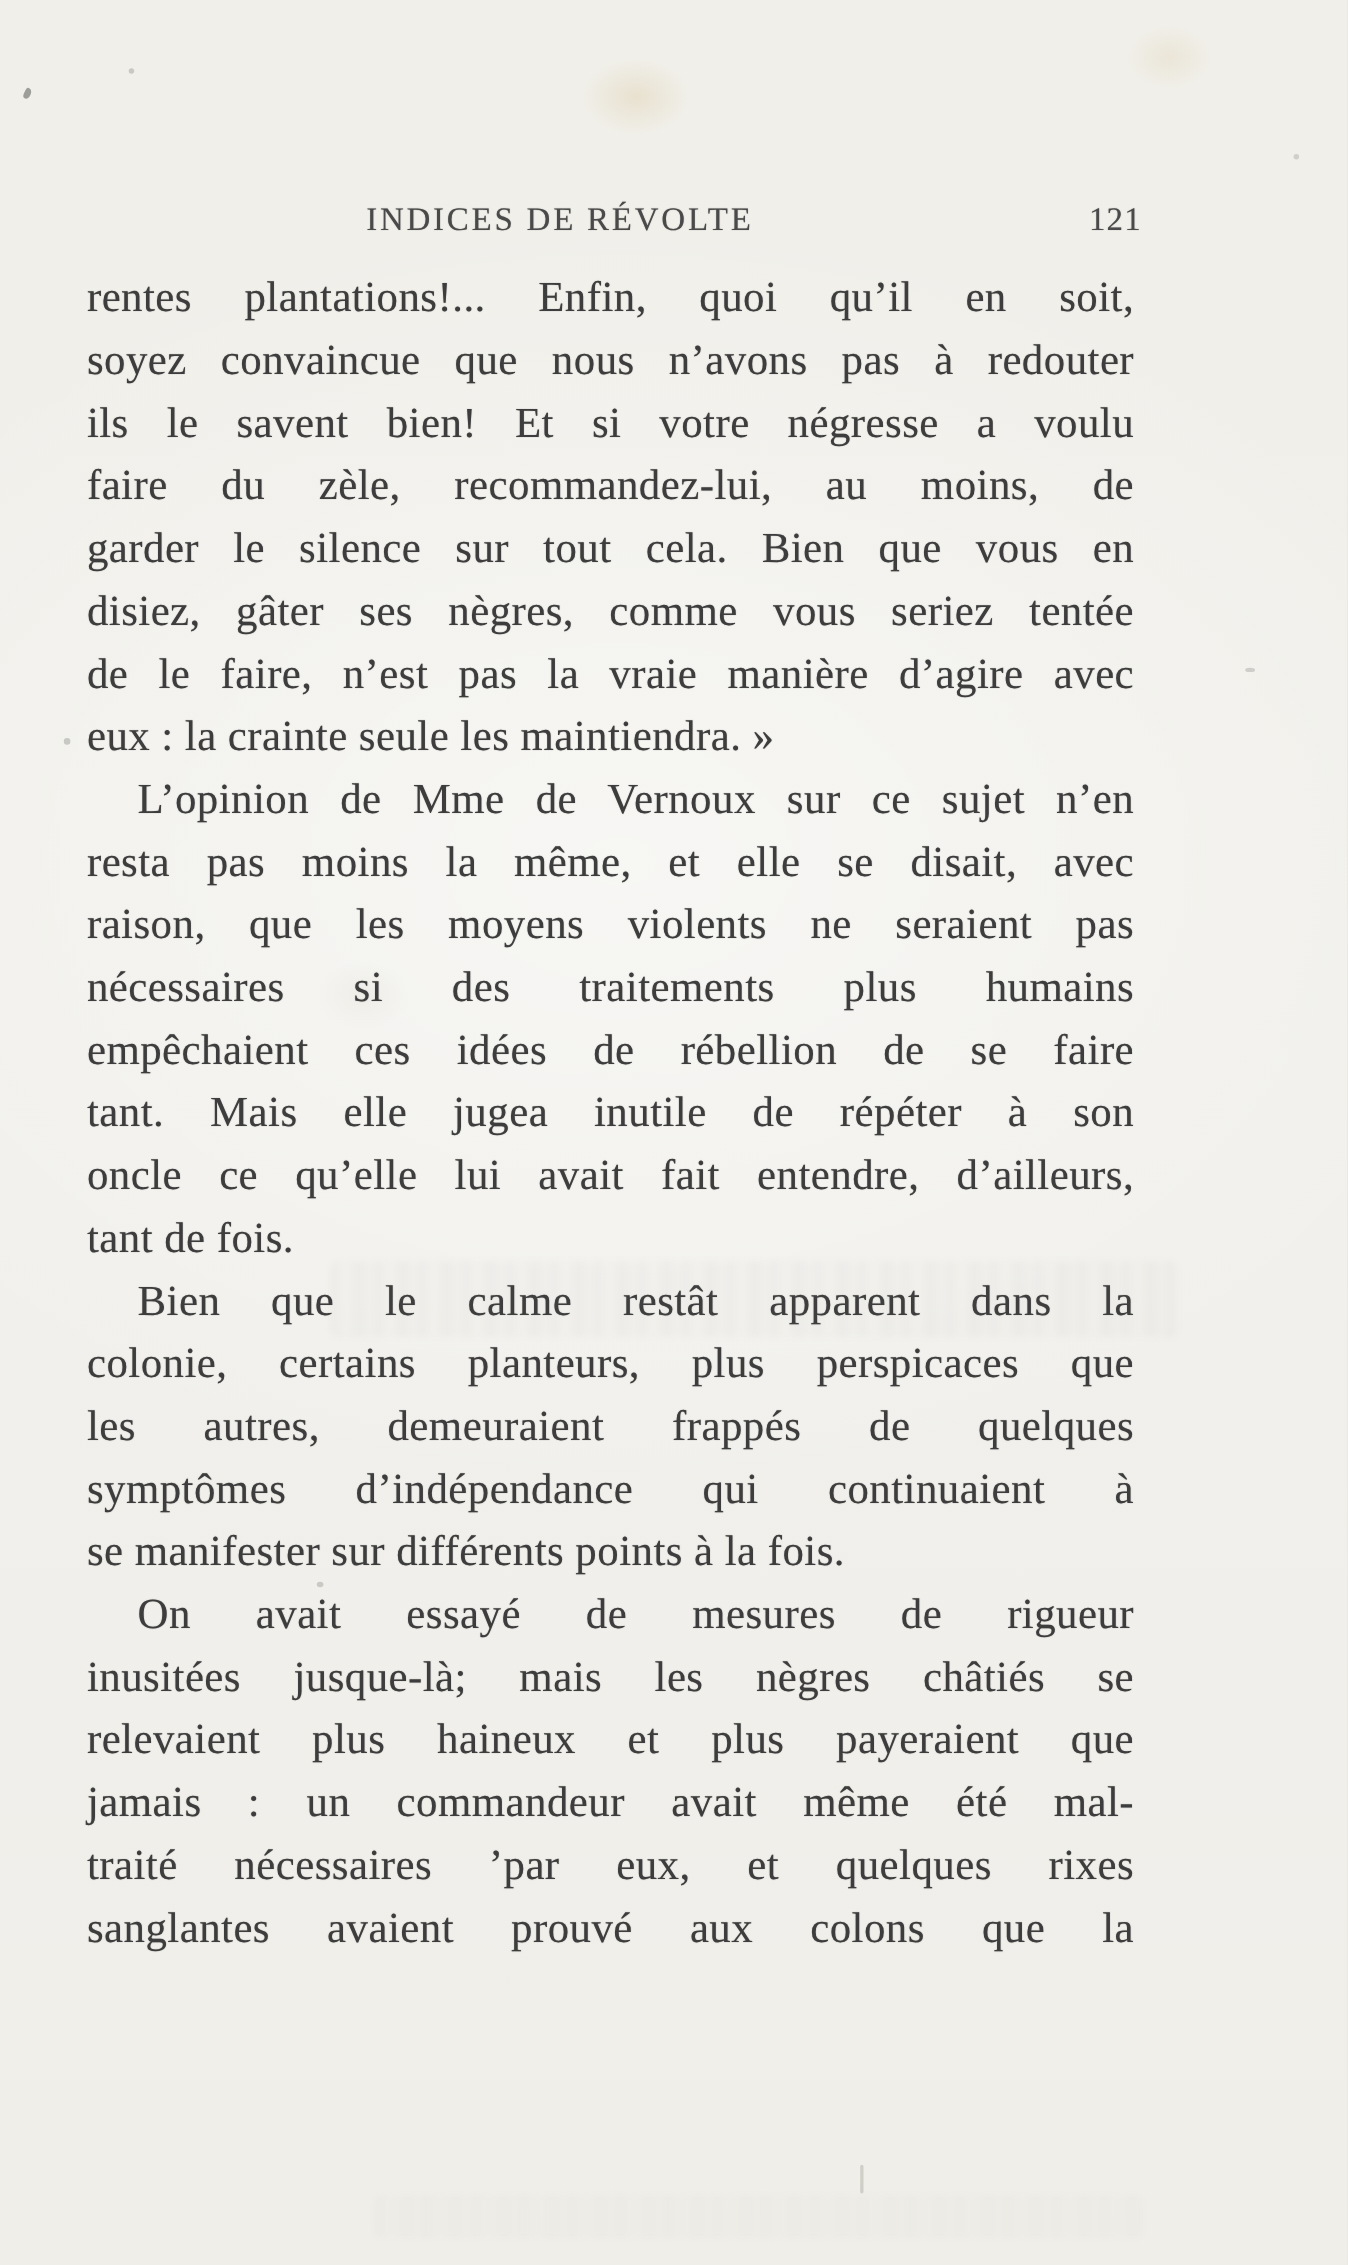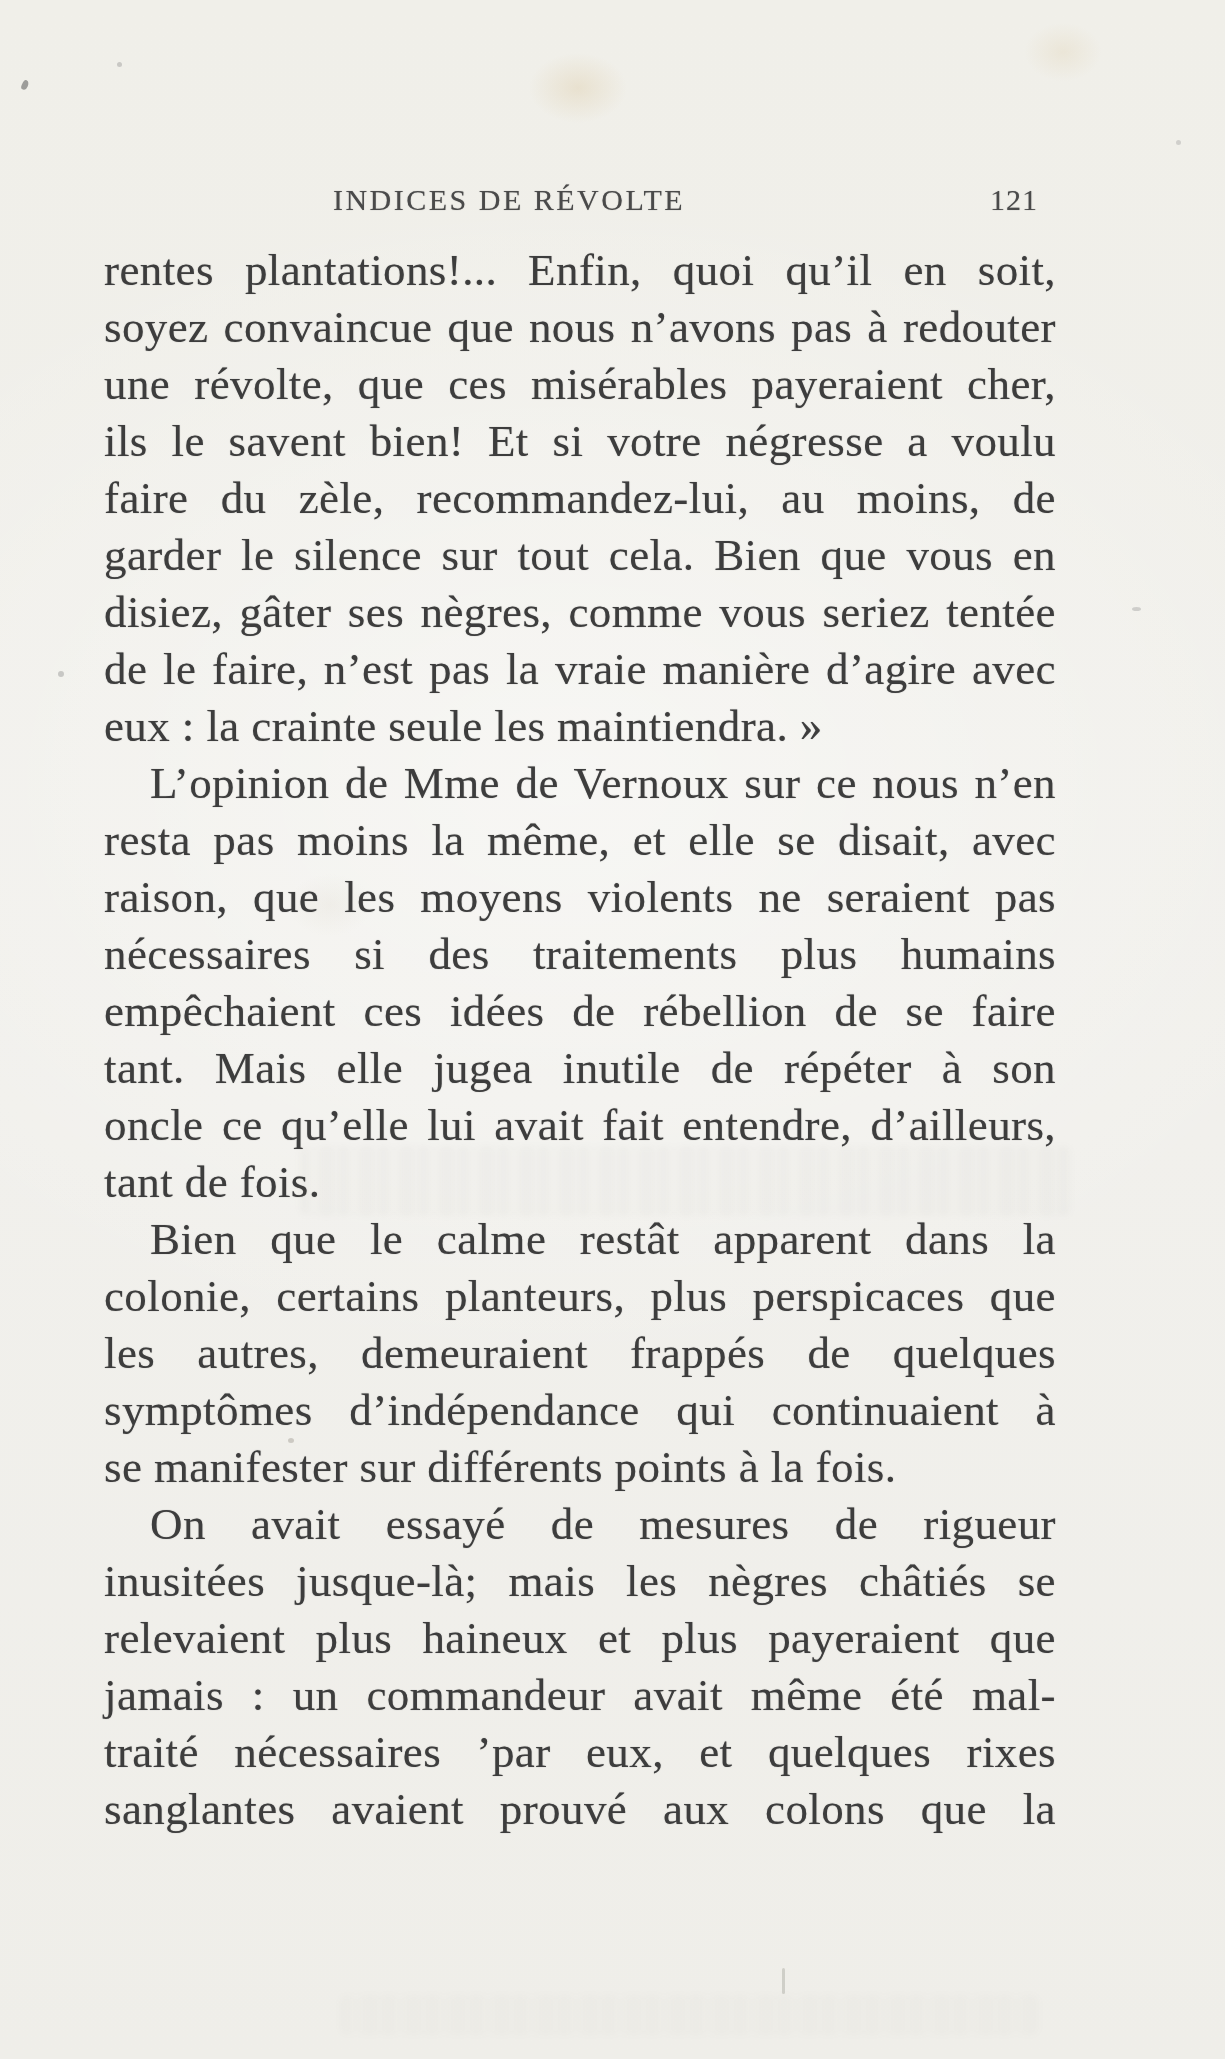--- a/index.html
+++ b/index.html
@@ -40,24 +40,24 @@
   }
   .head-page-number {
     position: absolute;
     right: 2px;
     top: 0;
     letter-spacing: 1px;
   }
   .body-text {
     position: absolute;
     top: 242px;
-    left: 104px;
+    left: 79px;
     width: 952px;
     color: #3d3d3d;
-    font-size: 45px;
+    font-size: 39px;
     letter-spacing: 0.4px;
     text-shadow: 0 0 1px rgba(61,61,61,0.5);
   }
   .line {
     height: 57px;
     line-height: 57px;
     white-space: nowrap;
     text-align: justify;
     text-align-last: justify;
   }
@@ -114,28 +114,27 @@
 <div class="page">
 
   <div class="running-head">
     <div class="head-title">INDICES DE RÉVOLTE</div>
     <div class="head-page-number">121</div>
   </div>
 
   <div class="body-text">
     <div class="line">rentes plantations!... Enfin, quoi qu’il en soit,</div>
     <div class="line">soyez convaincue que nous n’avons pas à redouter</div>
-    <div class="line">une révolte, que ces misérables payeraient cher,</div>
     <div class="line">ils le savent bien! Et si votre négresse a voulu</div>
     <div class="line">faire du zèle, recommandez-lui, au moins, de</div>
     <div class="line">garder le silence sur tout cela. Bien que vous en</div>
     <div class="line">disiez, gâter ses nègres, comme vous seriez tentée</div>
     <div class="line">de le faire, n’est pas la vraie manière d’agire avec</div>
     <div class="line para-end">eux : la crainte seule les maintiendra. »</div>
-    <div class="line indent">L’opinion de Mme de Vernoux sur ce nous n’en</div>
+    <div class="line indent">L’opinion de Mme de Vernoux sur ce sujet n’en</div>
     <div class="line">resta pas moins la même, et elle se disait, avec</div>
     <div class="line">raison, que les moyens violents ne seraient pas</div>
     <div class="line">nécessaires si des traitements plus humains</div>
     <div class="line">empêchaient ces idées de rébellion de se faire</div>
     <div class="line">tant. Mais elle jugea inutile de répéter à son</div>
     <div class="line">oncle ce qu’elle lui avait fait entendre, d’ailleurs,</div>
     <div class="line para-end">tant de fois.</div>
     <div class="line indent">Bien que le calme restât apparent dans la</div>
     <div class="line">colonie, certains planteurs, plus perspicaces que</div>
     <div class="line">les autres, demeuraient frappés de quelques</div>

